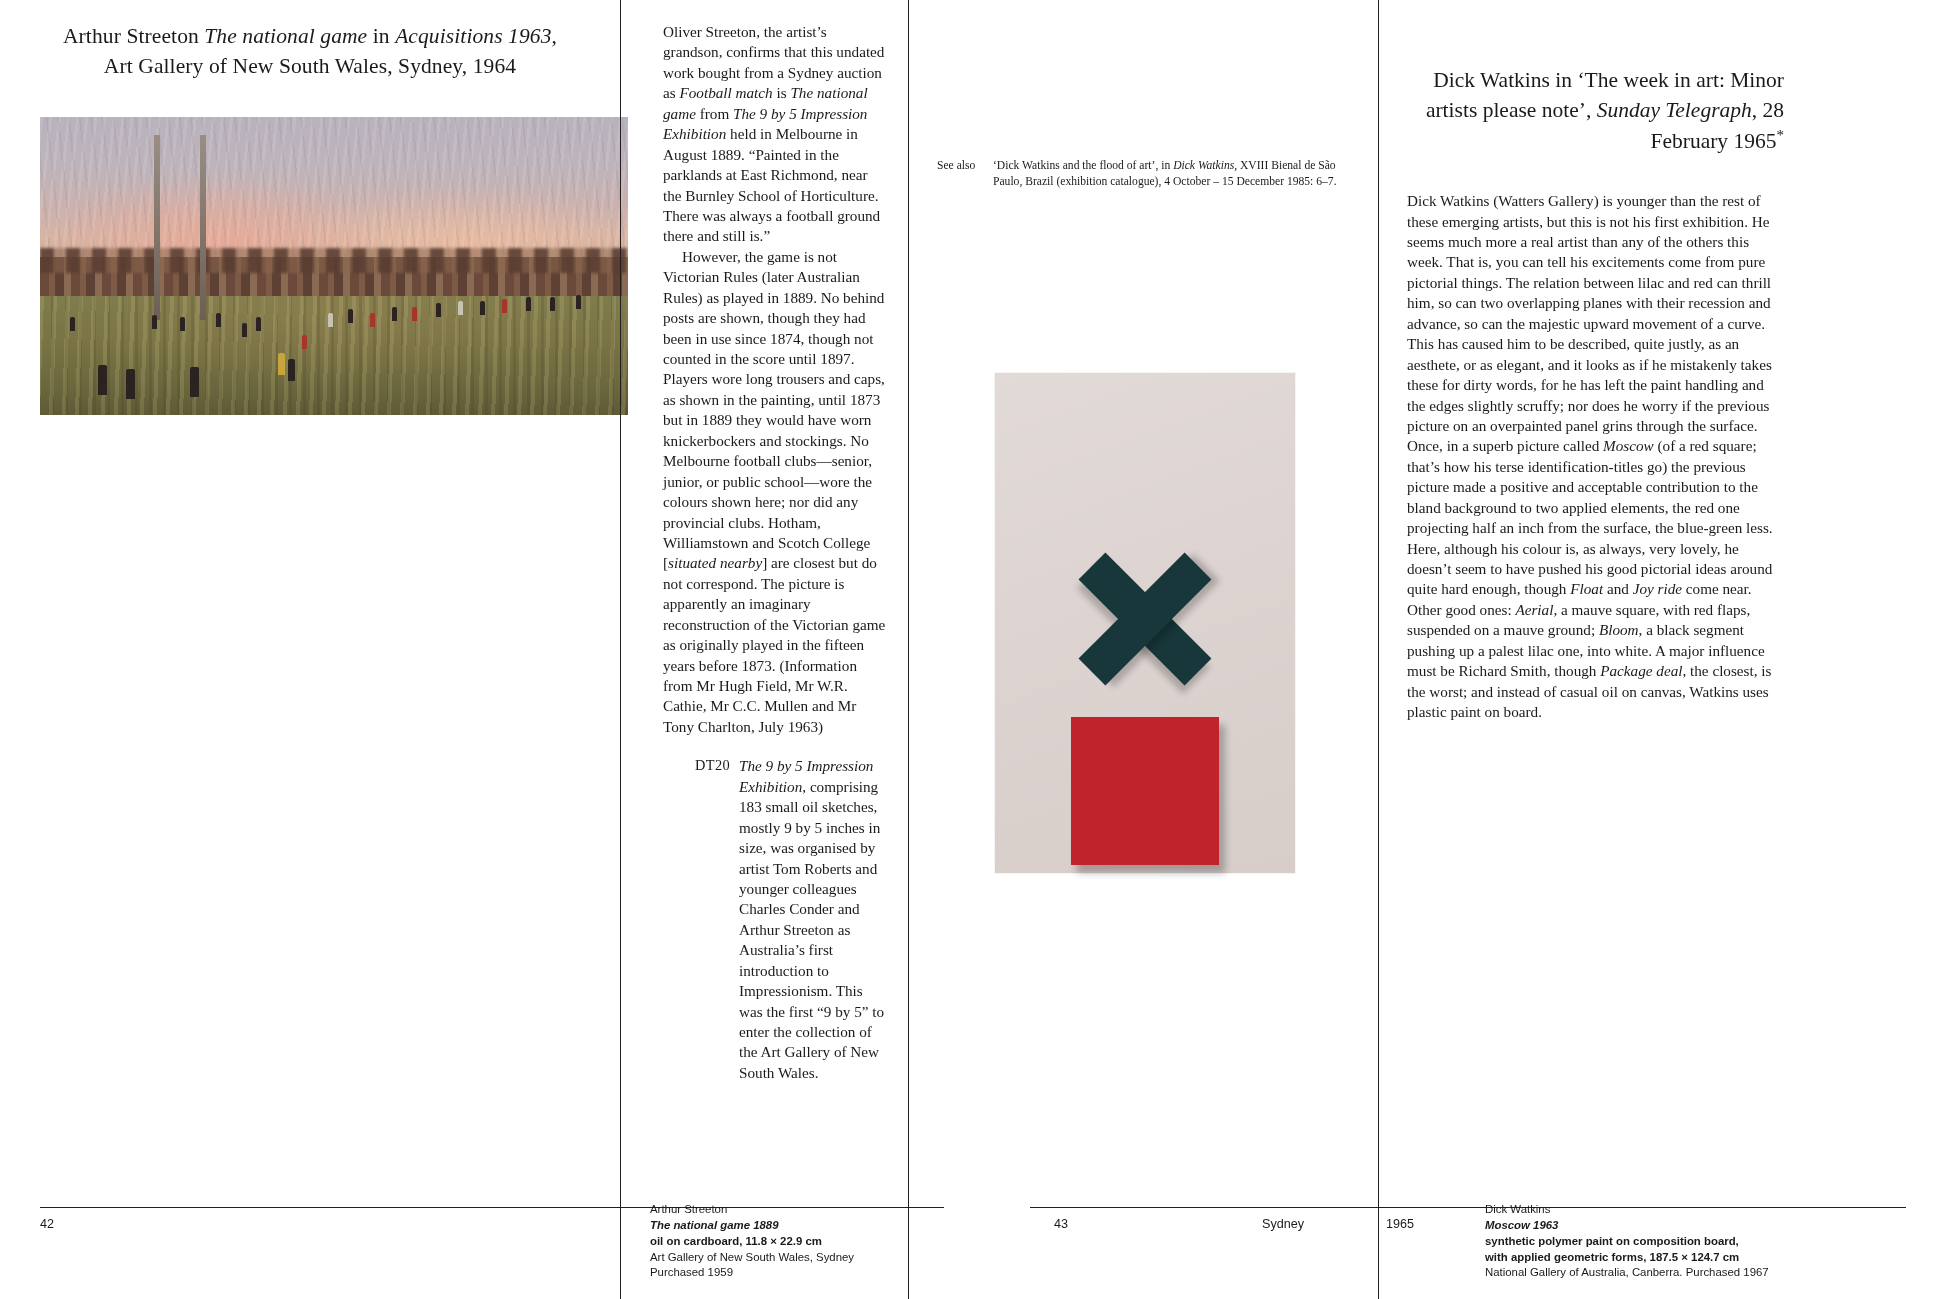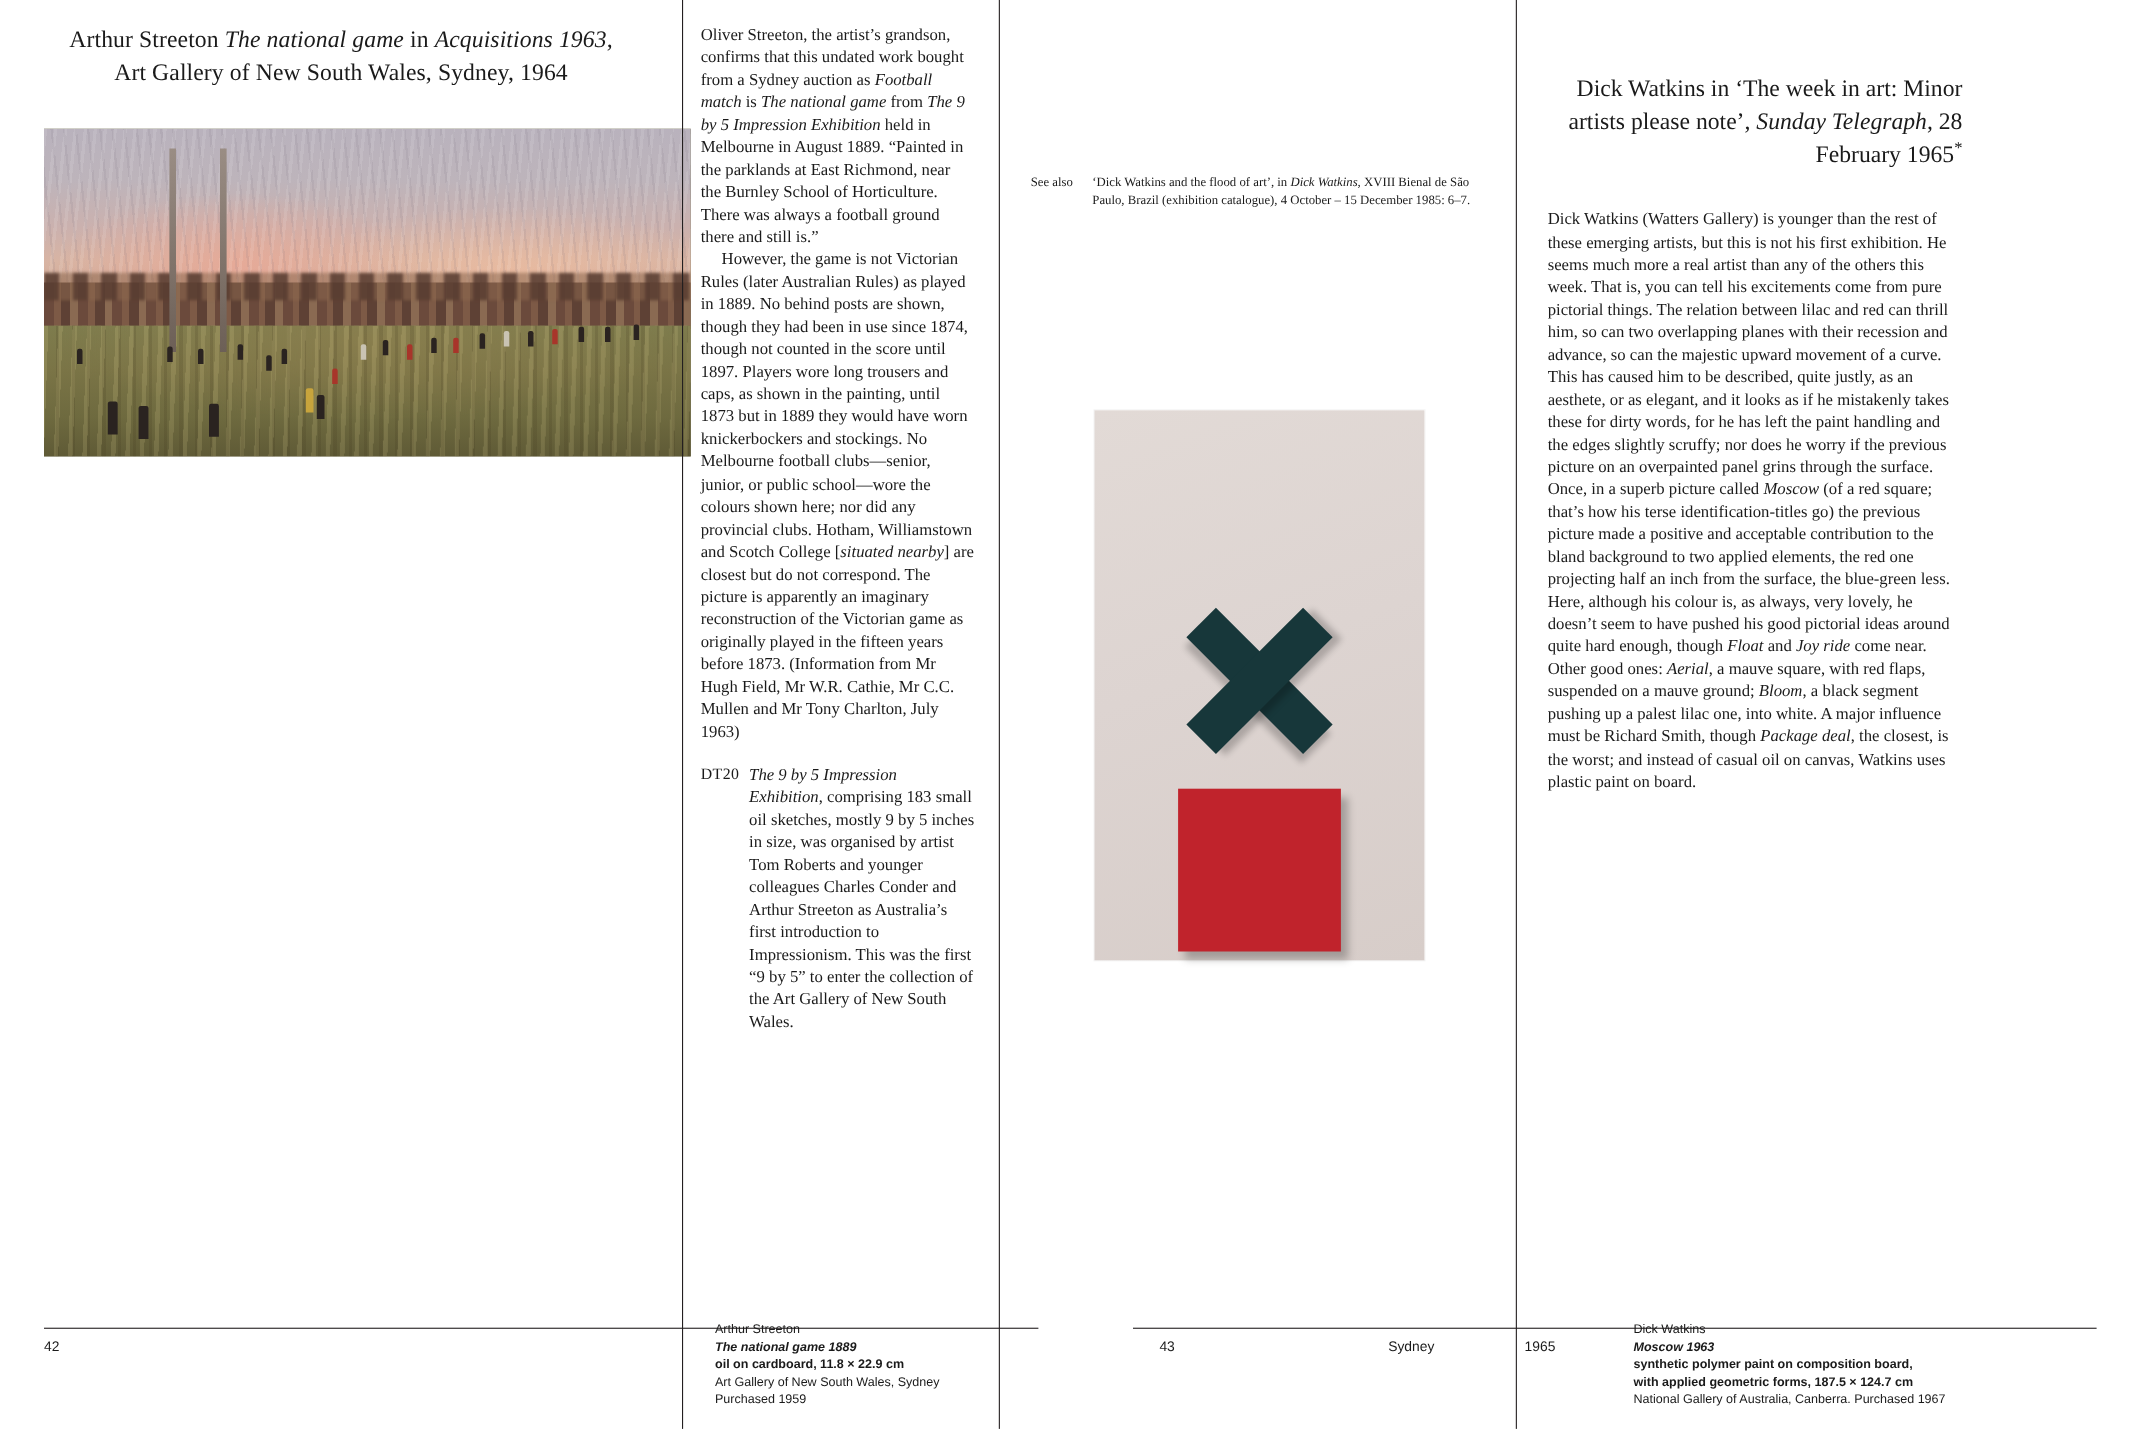--- a/index.html
+++ b/index.html
@@ -116,34 +116,35 @@
     line-height: 1.345;
     text-align: left;
   }
   .textcol p { margin: 0; text-indent: 0; }
   .textcol p + p { text-indent: 19px; }
   .note-block {
     display: flex;
     margin-top: 19px;
     font-size: 15.2px;
     line-height: 1.345;
+    margin-left: 32px;
   }
   .note-key {
     width: 44px;
     flex: none;
     font-variant: small-caps;
     letter-spacing: 0.4px;
     font-size: 14.4px;
   }
   .note-body { flex: 1; font-style: italic; }
   .note-body .rom { font-style: normal; }
   
   .page-left-col2 {
     width: 288px;
-    padding: 22px 22px 0 16px;
+    padding: 22px 22px 0 42px;
   }
   
   .page-right {
     flex: 1;
     display: flex;
   }
   .col-refs {
     width: 470px;
     padding: 22px 26px 0 28px;
     position: relative;

